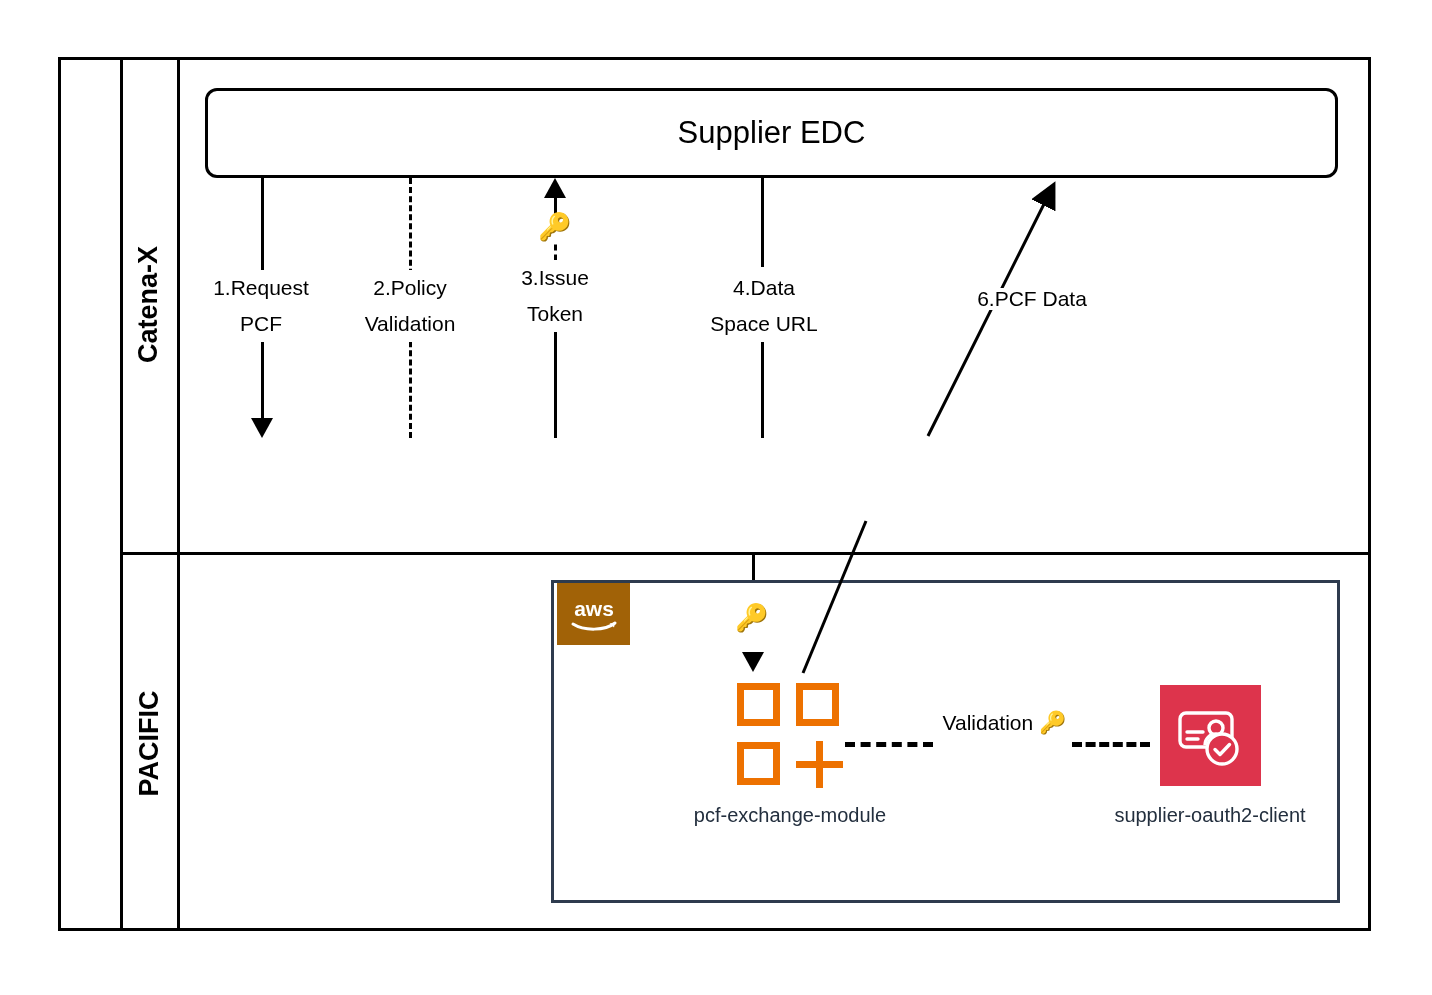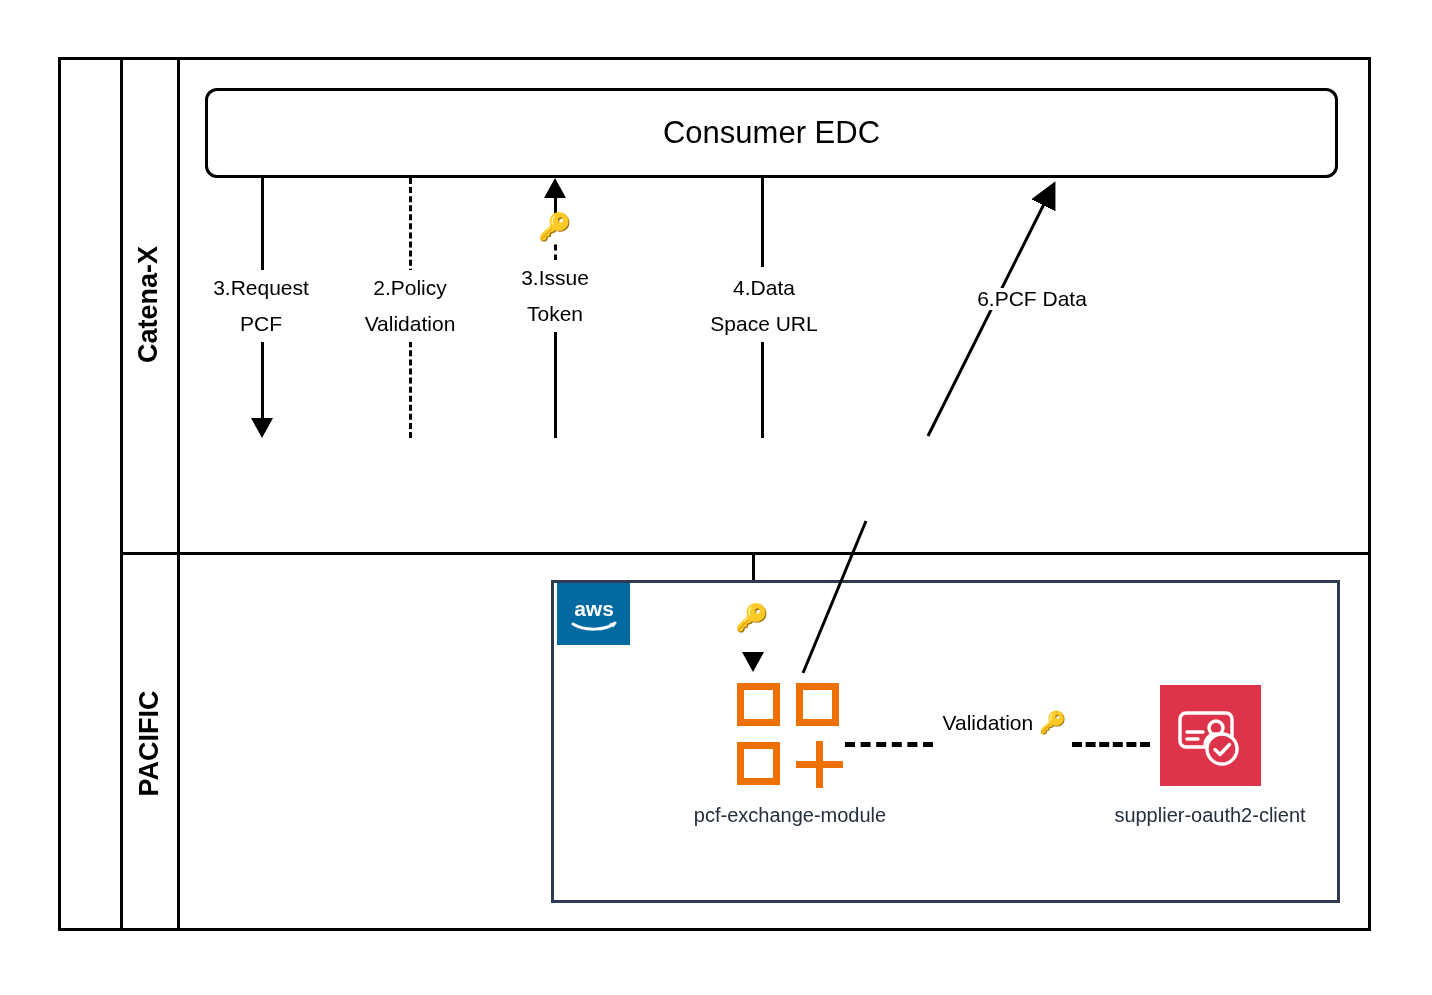--- a/index.html
+++ b/index.html
@@ -145,21 +145,21 @@
     left: 551px; top: 580px;
     width: 789px; height: 323px;
     border: 3px solid #2E3B4E;
     background: #ffffff;
     z-index: 3;
   }
   .aws-logo {
     position: absolute;
     left: 557px; top: 583px;
     width: 73px; height: 62px;
-    background: #0369a1;
+    background: #a16207;
     z-index: 7;
     display: flex;
     align-items: center;
     justify-content: center;
   }
   .aws-logo svg { display: block; }
 
   
   .svc-node {
     position: absolute;
@@ -224,27 +224,27 @@
   <div class="lane-row-divider"></div>
 
   <div class="lane-title" id="lane-catenax">
     <span>Catena-X</span>
   </div>
   <div class="lane-title" id="lane-pacific">
     <span>PACIFIC</span>
   </div>
 
   <div class="edc-box" id="consumer-edc">
-    <span>Consumer EDC</span>
+    <span>Supplier EDC</span>
   </div>
 
   <div class="vline" style="left:261px; top:178px; height:249px;"></div>
   <div class="arrow-down" style="left:251px; top:418px;"></div>
   <div class="flow-label" style="left:181px; top:270px; width:160px;">
-    <span class="ln">3.Request</span>
+    <span class="ln">1.Request</span>
     <span class="ln">PCF</span>
   </div>
 
   <div class="vline dashed" style="left:409px; top:178px; height:260px;"></div>
   <div class="flow-label" style="left:329px; top:270px; width:162px;">
     <span class="ln">2.Policy</span>
     <span class="ln">Validation</span>
   </div>
 
   <div class="vline dashed" style="left:554px; top:225px; height:55px;"></div>

